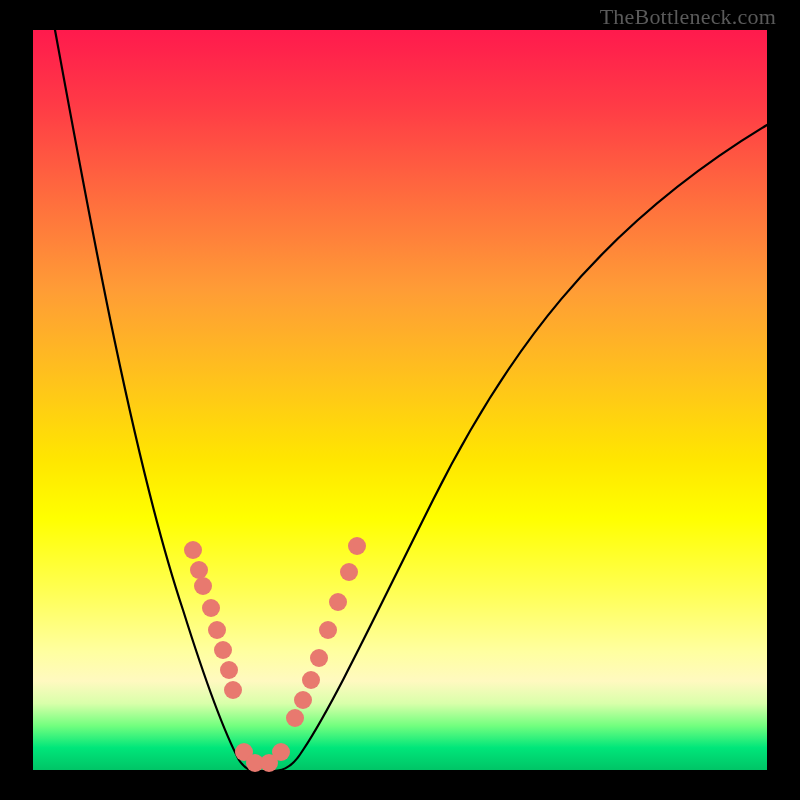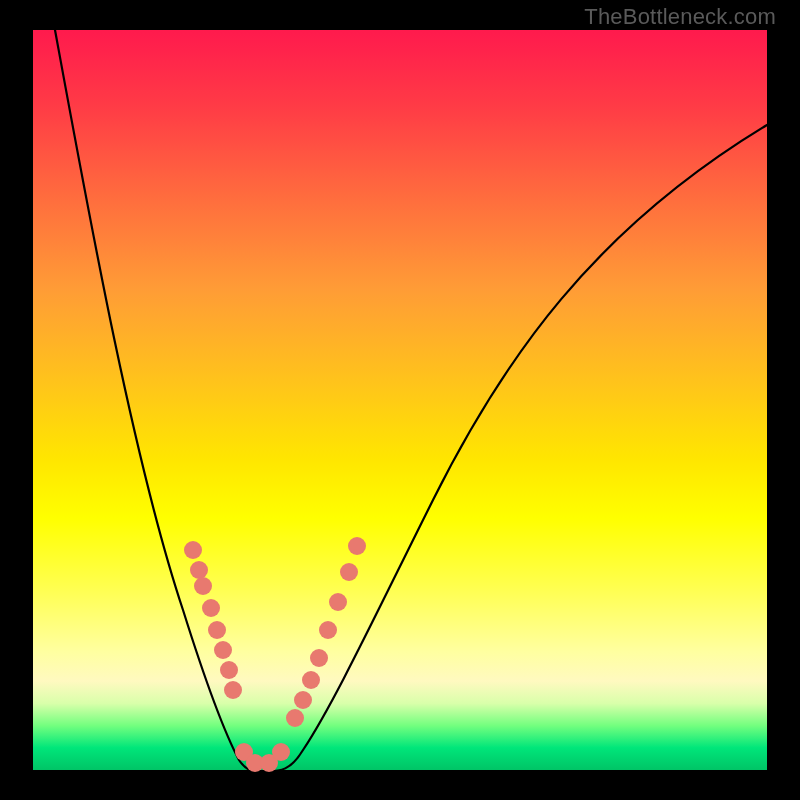--- a/index.html
+++ b/index.html
@@ -30,21 +30,21 @@
       #d9ffaa 91%,
       #73ff7f 94%,
       #00e67a 97%,
       #00c466 100%
     );
   }
   .watermark {
     position: absolute;
     top: 4px;
     right: 24px;
-    font-family: Liberation Sans, sans-serif;
+    font-family: Liberation Serif, serif;
     font-size: 22px;
     font-weight: 400;
     color: #5a5a5a;
     letter-spacing: 0.2px;
     user-select: none;
   }
   svg.plot {
     position: absolute;
     left: 33px;
     top: 30px;

